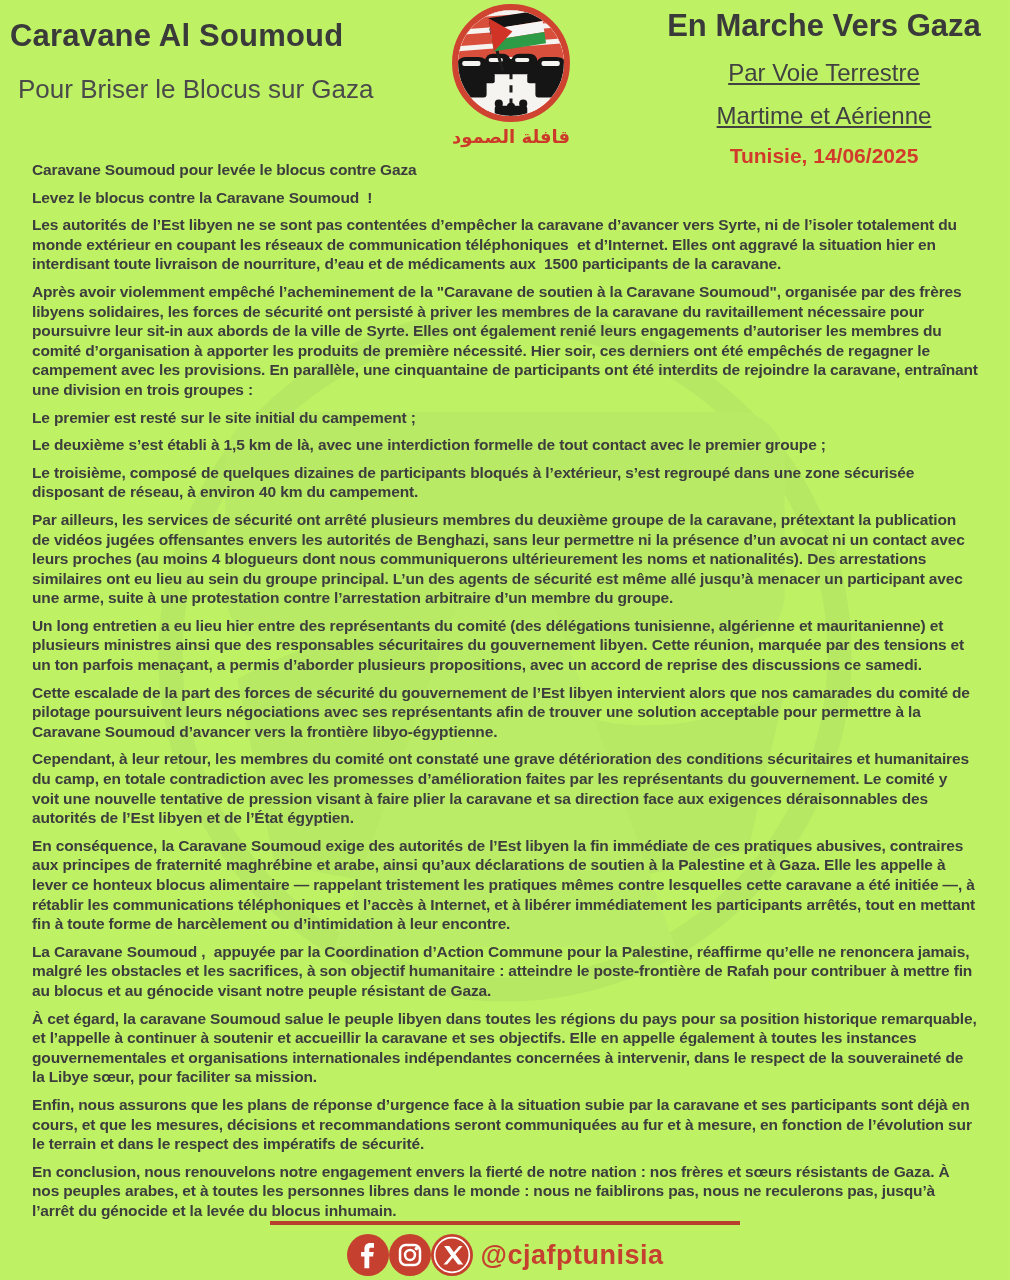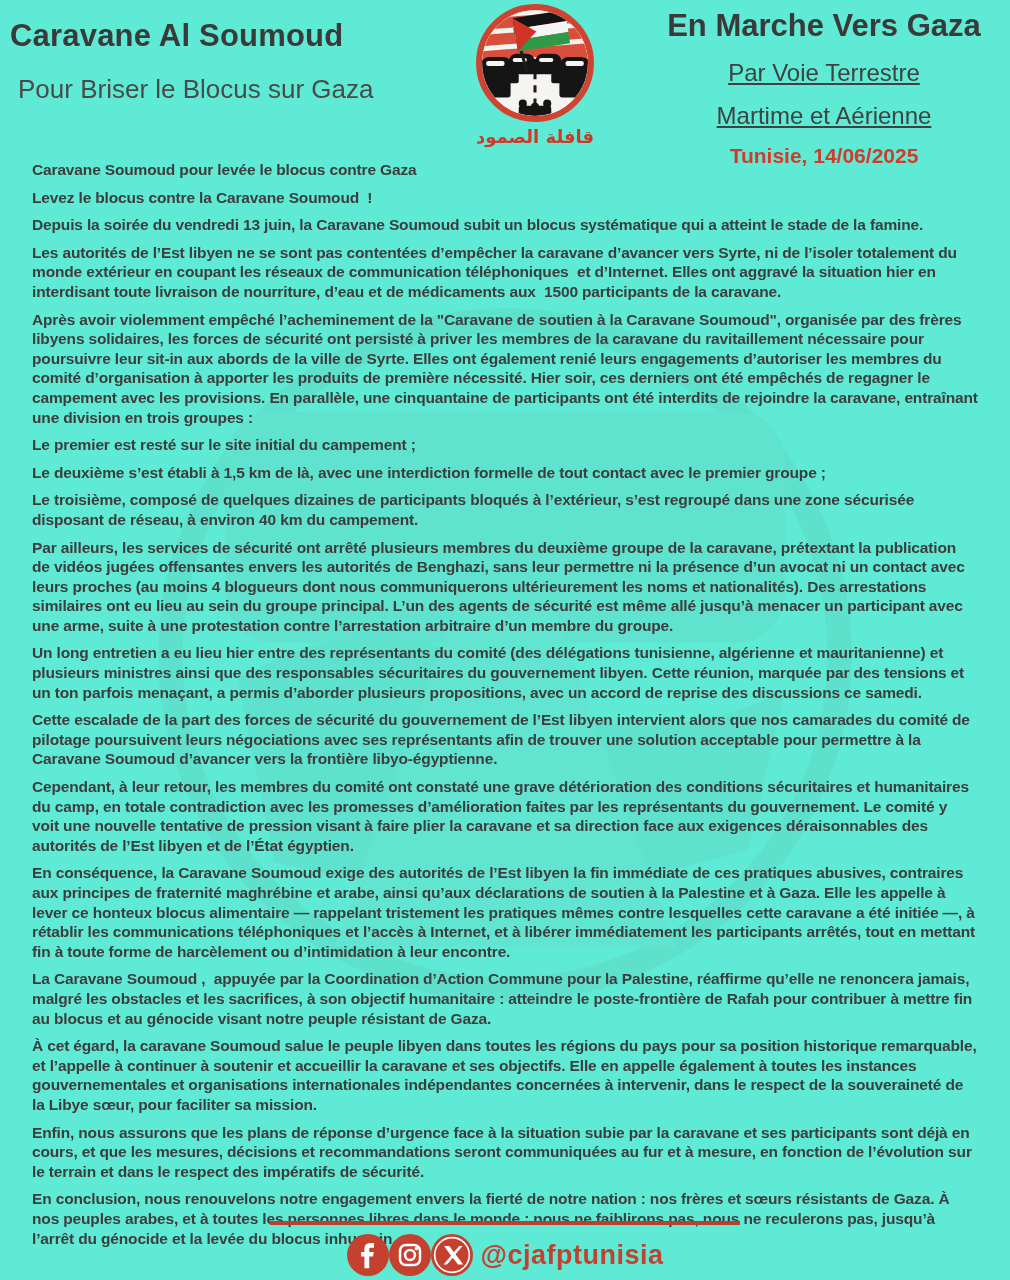--- a/index.html
+++ b/index.html
@@ -1,33 +1,33 @@
 <!DOCTYPE html>
 <html><head>
 <meta charset="utf-8">
 <style>
   html,body{margin:0;padding:0;}
   .page{
     position:relative;
     width:1010px;height:1280px;
-    background:#5eead4;
+    background:#bef264;
     overflow:hidden;
     font-family:"Liberation Sans", sans-serif;
   }
   
   .watermark{
     position:absolute;left:140px;top:290px;width:730px;height:730px;
     opacity:0.055;pointer-events:none;
   }
   
   .header{position:relative;height:150px;}
   .hdr-left{position:absolute;left:10px;top:18px;width:400px;}
   .hdr-left .title{font-size:31px;font-weight:700;color:#3a3a3a;letter-spacing:.2px;}
   .hdr-left .subtitle{font-size:26px;font-weight:400;color:#4a4a4a;margin-top:20px;padding-left:8px;}
-  .hdr-logo{position:absolute;left:472px;top:2px;width:126px;text-align:center;}
+  .hdr-logo{position:absolute;left:448px;top:2px;width:126px;text-align:center;}
   .hdr-logo svg{display:block;margin:0 auto;}
   .arabic-label{
     font-family:"DejaVu Sans", sans-serif;
     font-size:18px;font-weight:700;color:#cd3a2a;margin-top:2px;white-space:nowrap;
   }
   .hdr-right{position:absolute;right:6px;top:8px;width:360px;text-align:center;}
   .hdr-right .title{font-size:31px;font-weight:700;color:#3a3a3a;}
   .hdr-right .line{font-size:24px;font-weight:400;color:#414141;margin-top:15px;text-decoration:underline;}
   .hdr-right .date{font-size:21px;font-weight:700;color:#d23b2b;margin-top:14px;}
   
@@ -128,21 +128,20 @@
       <div class="title">En Marche Vers Gaza</div>
       <div class="line">Par Voie Terrestre</div>
       <div class="line">Martime et Aérienne</div>
       <div class="date">Tunisie, 14/06/2025</div>
     </div>
   </div>
 
   <div class="body-text">
       <p>Caravane Soumoud pour levée le blocus contre Gaza</p>
       <p>Levez le blocus contre la Caravane Soumoud  !</p>
-      <p>Depuis la soirée du vendredi 13 juin, la Caravane Soumoud subit un blocus systématique qui a atteint le stade de la famine.</p>
       <p>Les autorités de l’Est libyen ne se sont pas contentées d’empêcher la caravane d’avancer vers Syrte, ni de l’isoler totalement du monde extérieur en coupant les réseaux de communication téléphoniques  et d’Internet. Elles ont aggravé la situation hier en interdisant toute livraison de nourriture, d’eau et de médicaments aux  1500 participants de la caravane.</p>
       <p>Après avoir violemment empêché l’acheminement de la "Caravane de soutien à la Caravane Soumoud", organisée par des frères libyens solidaires, les forces de sécurité ont persisté à priver les membres de la caravane du ravitaillement nécessaire pour poursuivre leur sit-in aux abords de la ville de Syrte. Elles ont également renié leurs engagements d’autoriser les membres du comité d’organisation à apporter les produits de première nécessité. Hier soir, ces derniers ont été empêchés de regagner le campement avec les provisions. En parallèle, une cinquantaine de participants ont été interdits de rejoindre la caravane, entraînant une division en trois groupes :</p>
       <p>Le premier est resté sur le site initial du campement ;</p>
       <p>Le deuxième s’est établi à 1,5 km de là, avec une interdiction formelle de tout contact avec le premier groupe ;</p>
       <p>Le troisième, composé de quelques dizaines de participants bloqués à l’extérieur, s’est regroupé dans une zone sécurisée disposant de réseau, à environ 40 km du campement.</p>
       <p>Par ailleurs, les services de sécurité ont arrêté plusieurs membres du deuxième groupe de la caravane, prétextant la publication de vidéos jugées offensantes envers les autorités de Benghazi, sans leur permettre ni la présence d’un avocat ni un contact avec leurs proches (au moins 4 blogueurs dont nous communiquerons ultérieurement les noms et nationalités). Des arrestations similaires ont eu lieu au sein du groupe principal. L’un des agents de sécurité est même allé jusqu’à menacer un participant avec une arme, suite à une protestation contre l’arrestation arbitraire d’un membre du groupe.</p>
       <p>Un long entretien a eu lieu hier entre des représentants du comité (des délégations tunisienne, algérienne et mauritanienne) et plusieurs ministres ainsi que des responsables sécuritaires du gouvernement libyen. Cette réunion, marquée par des tensions et un ton parfois menaçant, a permis d’aborder plusieurs propositions, avec un accord de reprise des discussions ce samedi.</p>
       <p>Cette escalade de la part des forces de sécurité du gouvernement de l’Est libyen intervient alors que nos camarades du comité de pilotage poursuivent leurs négociations avec ses représentants afin de trouver une solution acceptable pour permettre à la Caravane Soumoud d’avancer vers la frontière libyo-égyptienne.</p>
       <p>Cependant, à leur retour, les membres du comité ont constaté une grave détérioration des conditions sécuritaires et humanitaires du camp, en totale contradiction avec les promesses d’amélioration faites par les représentants du gouvernement. Le comité y voit une nouvelle tentative de pression visant à faire plier la caravane et sa direction face aux exigences déraisonnables des autorités de l’Est libyen et de l’État égyptien.</p>
       <p>En conséquence, la Caravane Soumoud exige des autorités de l’Est libyen la fin immédiate de ces pratiques abusives, contraires aux principes de fraternité maghrébine et arabe, ainsi qu’aux déclarations de soutien à la Palestine et à Gaza. Elle les appelle à lever ce honteux blocus alimentaire — rappelant tristement les pratiques mêmes contre lesquelles cette caravane a été initiée —, à rétablir les communications téléphoniques et l’accès à Internet, et à libérer immédiatement les participants arrêtés, tout en mettant fin à toute forme de harcèlement ou d’intimidation à leur encontre.</p>

